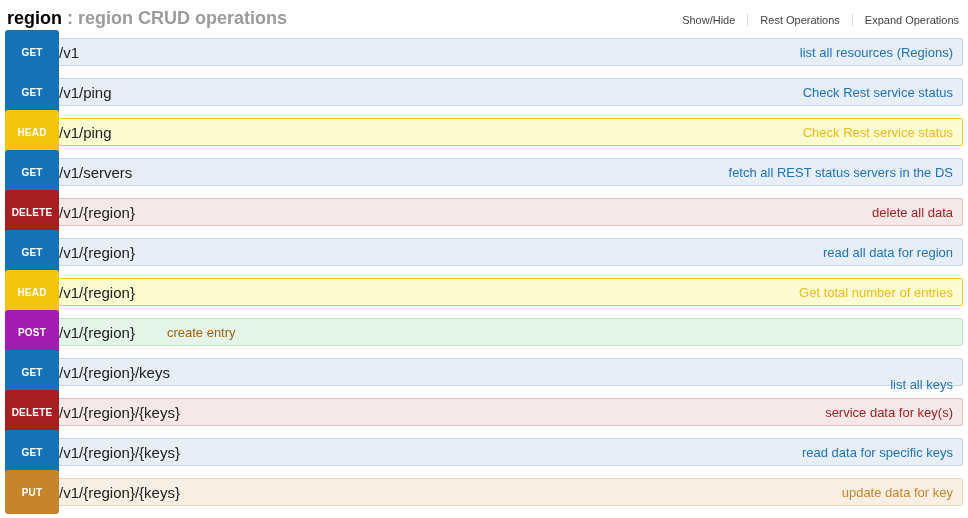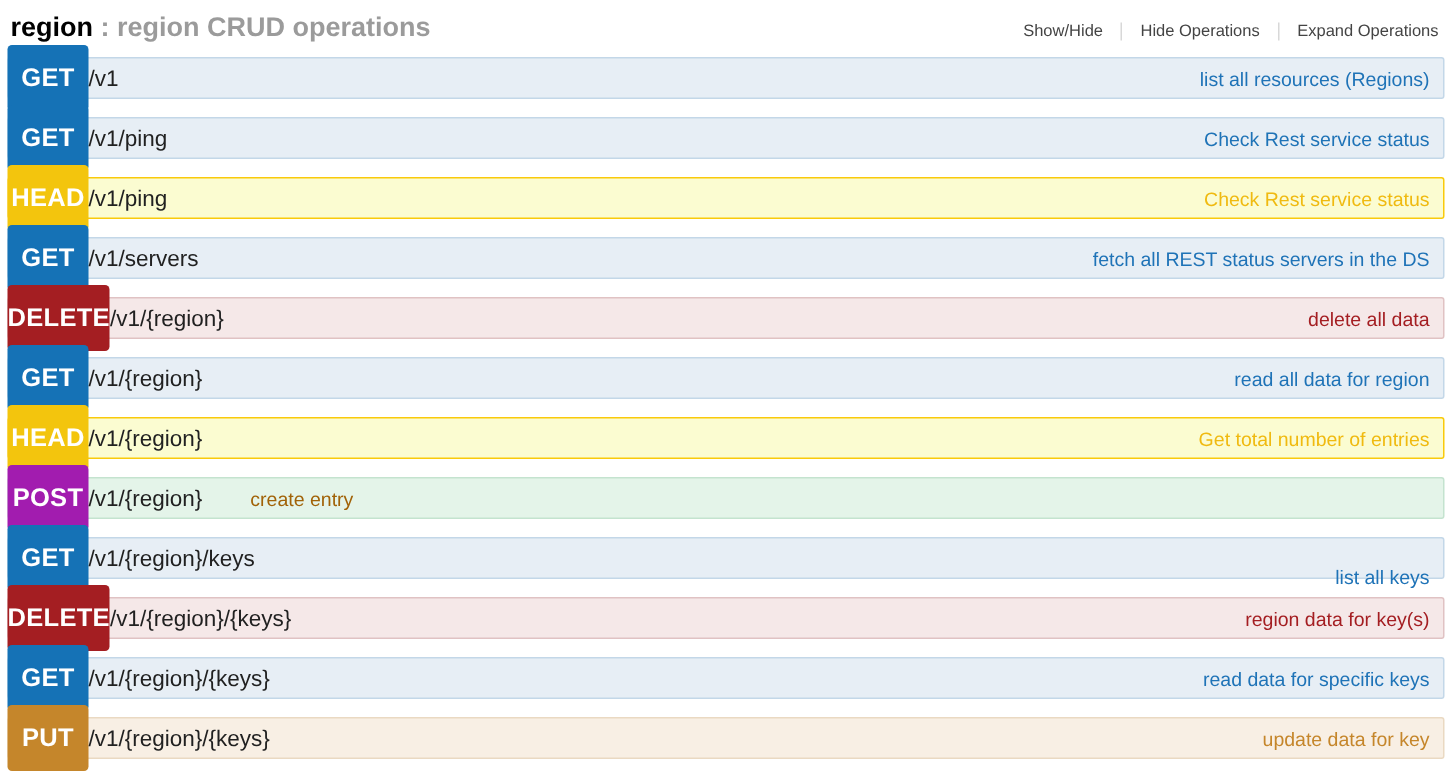--- a/index.html
+++ b/index.html
@@ -36,21 +36,21 @@
     border: 1px solid #ccc;
     border-radius: 2px;
     cursor: pointer;
   }
   .method-badge {
     flex: 0 0 54px;
     height: 44px;
     margin: -1px 0 -1px -1px;
     border-radius: 3px;
     color: #ffffff;
-    font-size: 17px;
+    font-size: 10px;
     font-weight: bold;
     display: flex;
     align-items: center;
     justify-content: center;
     letter-spacing: 0.2px;
   }
   .op-path {
     font-size: 15px;
     color: #212121;
     text-decoration: none;
@@ -67,21 +67,21 @@
 <body>
 
 <div class="page">
 
   <div class="api-header">
     <div class="api-title">
       <span>region</span><span class="sub"> : </span><span class="sub">region CRUD operations</span>
     </div>
     <div class="header-links">
         <span class="header-link">Show/Hide</span>
-        <span class="header-link">Hide Operations</span>
+        <span class="header-link">Rest Operations</span>
         <span class="header-link">Expand Operations</span>
       </div>
   </div>
 
   <div id="ops-container">
   <div class="op-row" style="background: rgb(231, 238, 245); border-color: rgb(195, 215, 232);">
     <span class="method-badge" style="background: rgb(21, 114, 182);">GET</span>
     <a class="op-path">/v1</a>
     <a class="op-desc" style="color: rgb(31, 115, 183);">list all resources (Regions)</a>
   </div>
@@ -130,21 +130,21 @@
 
   <div class="op-row" style="background: rgb(231, 238, 245); border-color: rgb(195, 215, 232);">
     <span class="method-badge" style="background: rgb(21, 114, 182);">GET</span>
     <a class="op-path">/v1/{region}/keys</a>
     <a class="op-desc" style="color: rgb(31, 115, 183); margin-top: 24px;">list all keys</a>
   </div>
 
   <div class="op-row" style="background: rgb(245, 232, 232); border-color: rgb(224, 194, 195);">
     <span class="method-badge" style="background: rgb(164, 30, 34);">DELETE</span>
     <a class="op-path">/v1/{region}/{keys}</a>
-    <a class="op-desc" style="color: rgb(164, 30, 34);">region data for key(s)</a>
+    <a class="op-desc" style="color: rgb(164, 30, 34);">service data for key(s)</a>
   </div>
 
   <div class="op-row" style="background: rgb(231, 238, 245); border-color: rgb(195, 215, 232);">
     <span class="method-badge" style="background: rgb(21, 114, 182);">GET</span>
     <a class="op-path">/v1/{region}/{keys}</a>
     <a class="op-desc" style="color: rgb(31, 115, 183);">read data for specific keys</a>
   </div>
 
   <div class="op-row" style="background: rgb(248, 239, 228); border-color: rgb(234, 217, 194);">
     <span class="method-badge" style="background: rgb(197, 134, 43);">PUT</span>

